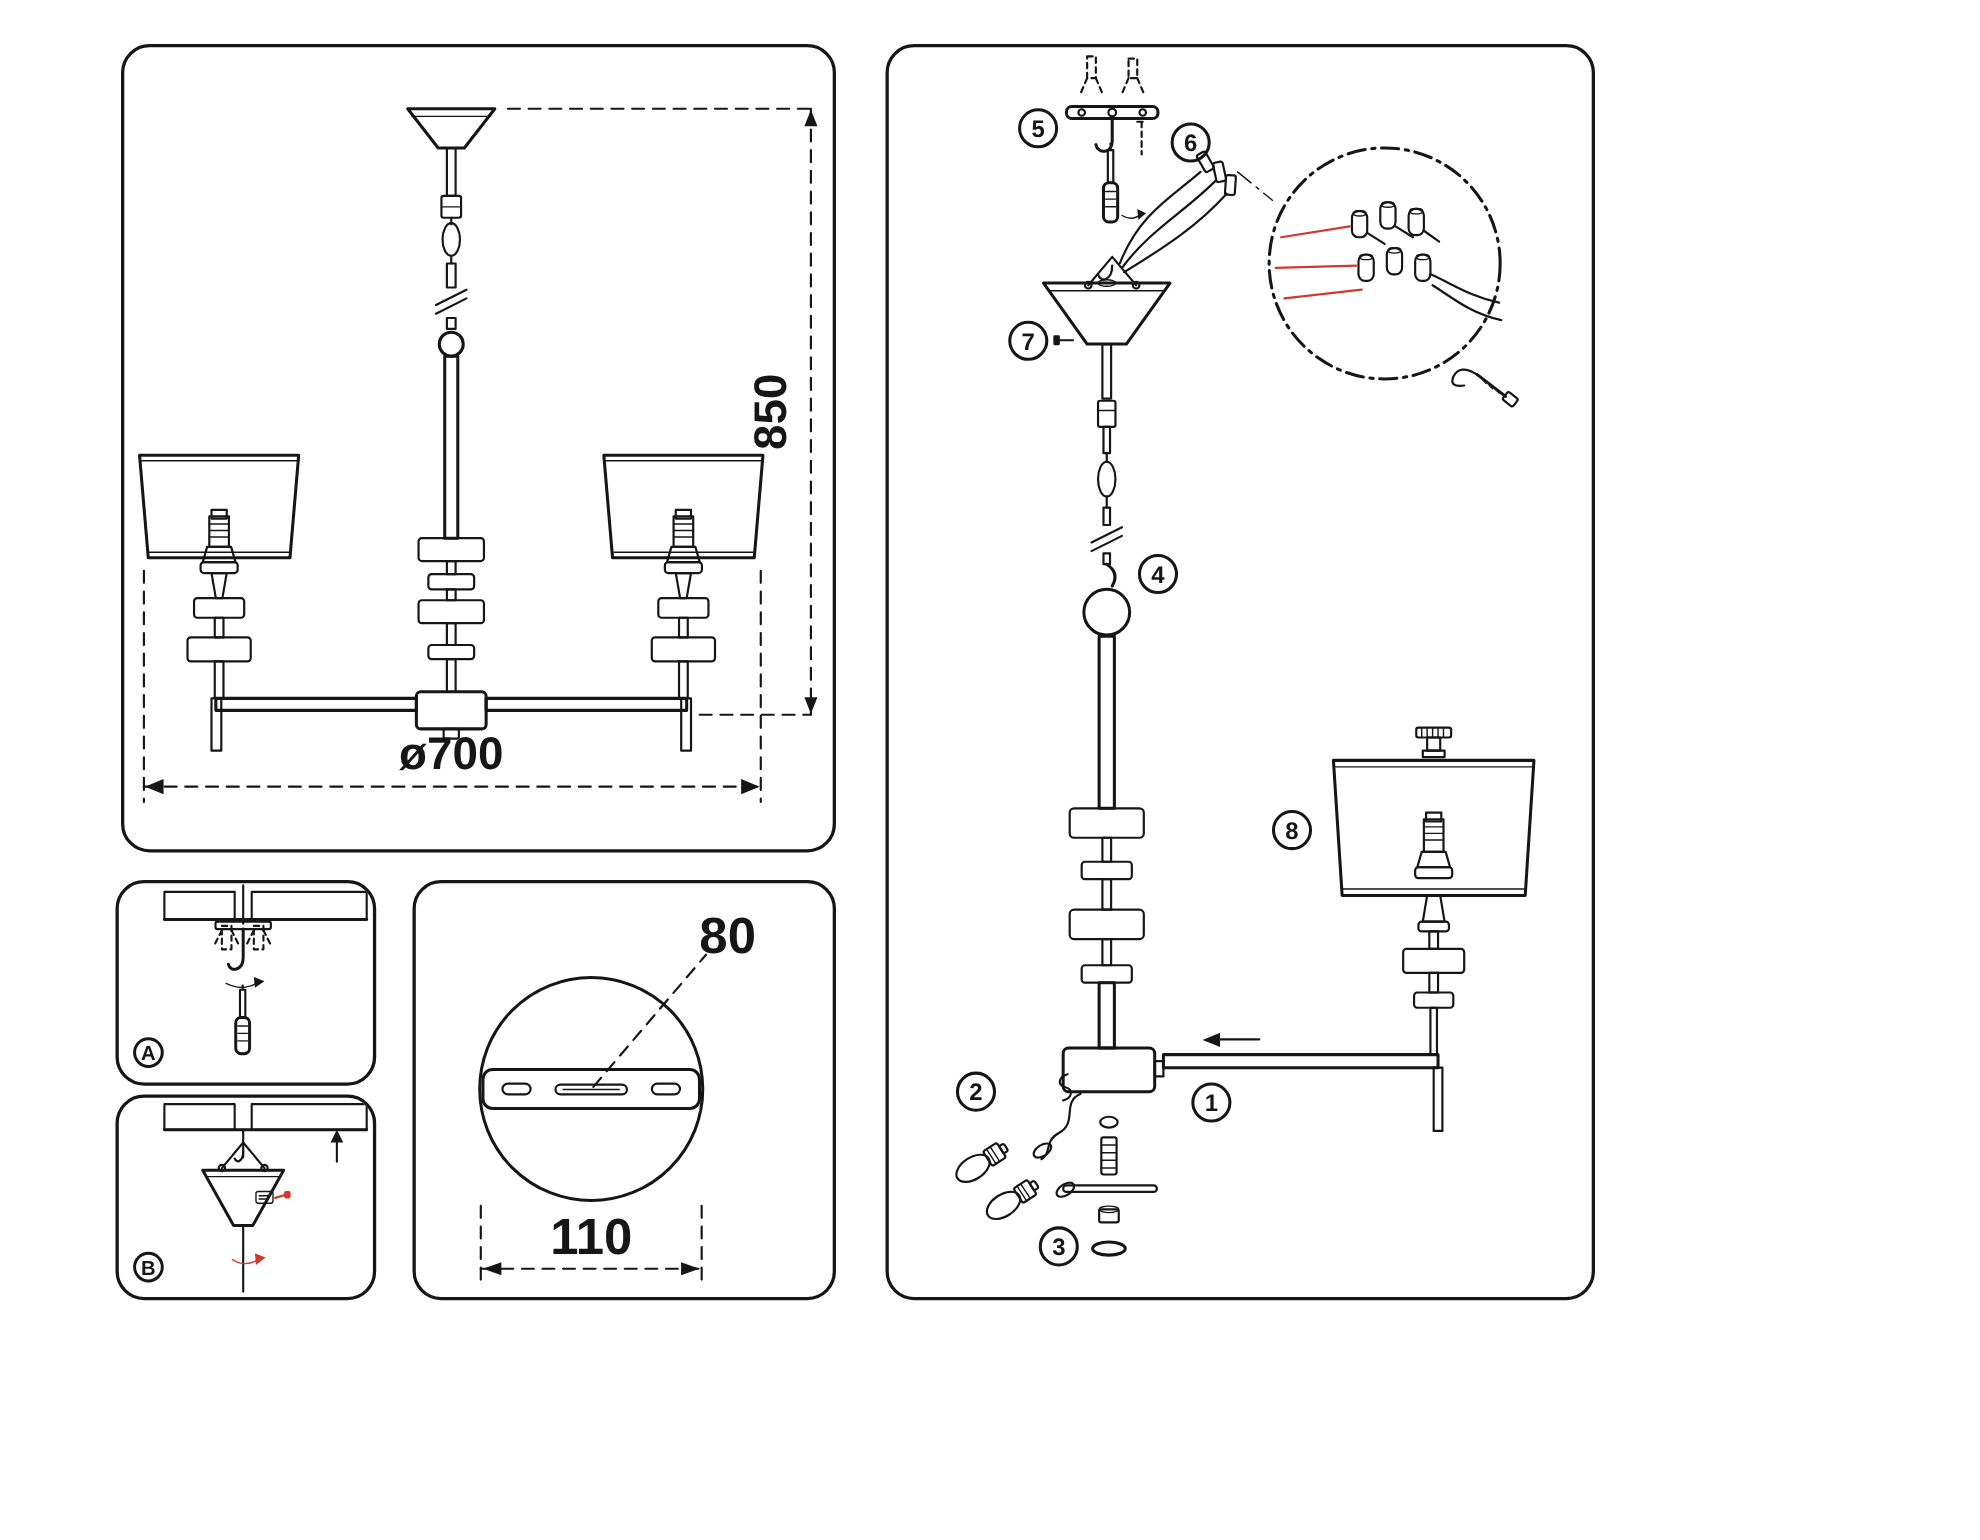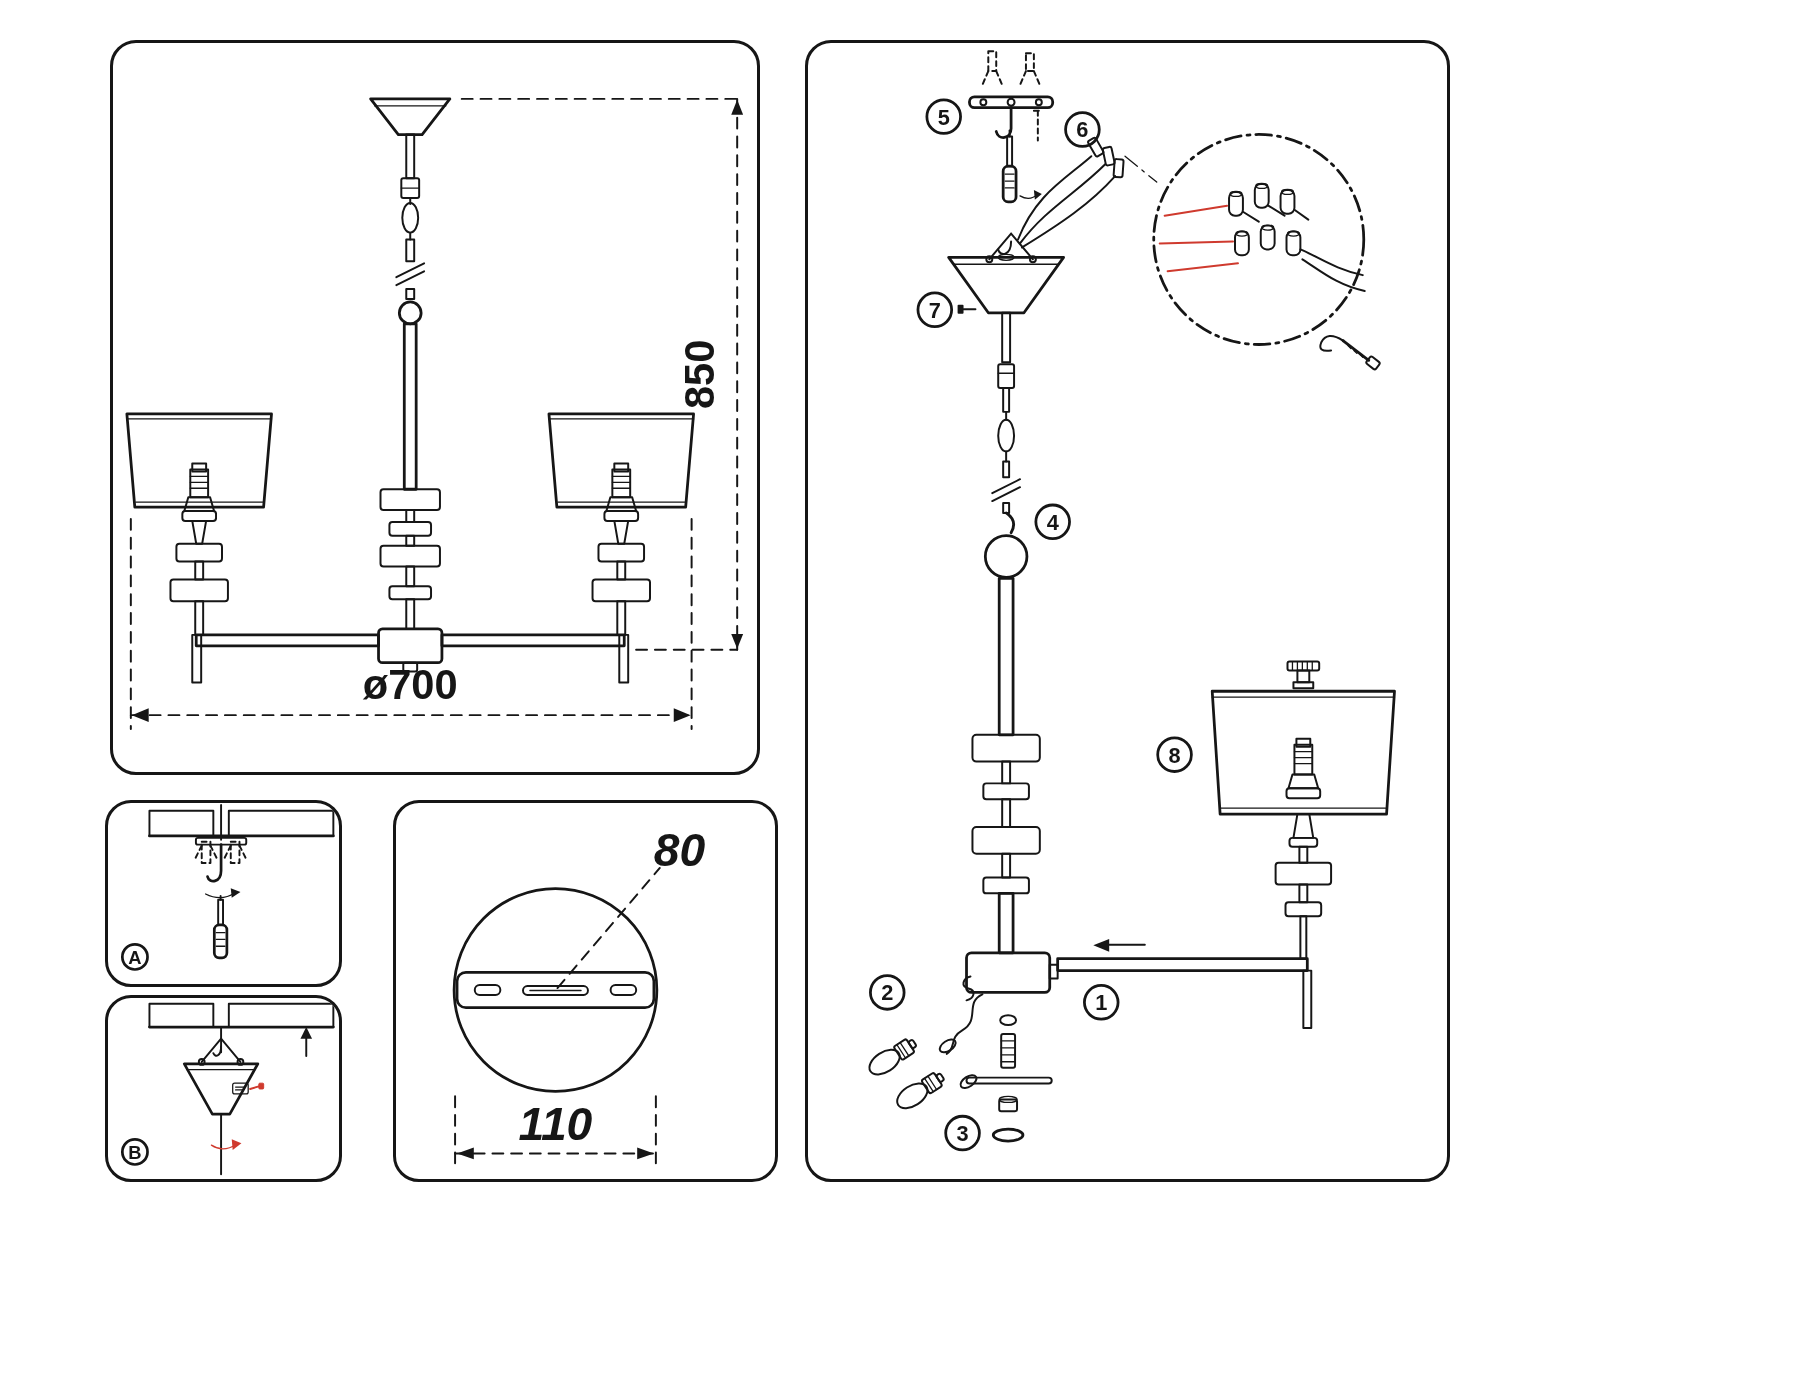--- a/index.html
+++ b/index.html
@@ -206,21 +206,21 @@
       <path class="ln thin red" d="M106 152 Q118 160 132 151"></path>
       <polygon points="127,146 137,150 128,157" fill="#cf3a2e"></polygon>
     </g>
     <g>
       <circle class="ln fat" cx="27" cy="159" r="13"></circle>
       <text class="stepletter" x="27" y="166">B</text>
     </g>
   </svg>
 </div>
 
-<div class="panel" style="left:393px; top:800px; width:385px; height:382px;font-style:italic;">
+<div class="panel" style="left:375px; top:800px; width:385px; height:382px;">
   <svg viewBox="0 0 385 382">
     <circle class="ln fat" cx="162" cy="190" r="103"></circle>
     <g>
       <rect class="ln fat" x="62" y="172" width="200" height="36" rx="9"></rect>
       <rect class="ln" x="80" y="185" width="26" height="10" rx="5"></rect>
       <rect class="ln" x="218" y="185" width="26" height="10" rx="5"></rect>
       <rect class="ln" x="129" y="186" width="66" height="9" rx="4.5"></rect>
       <path class="ln thin" d="M136 190.5 H188"></path>
     </g>
     <g>

